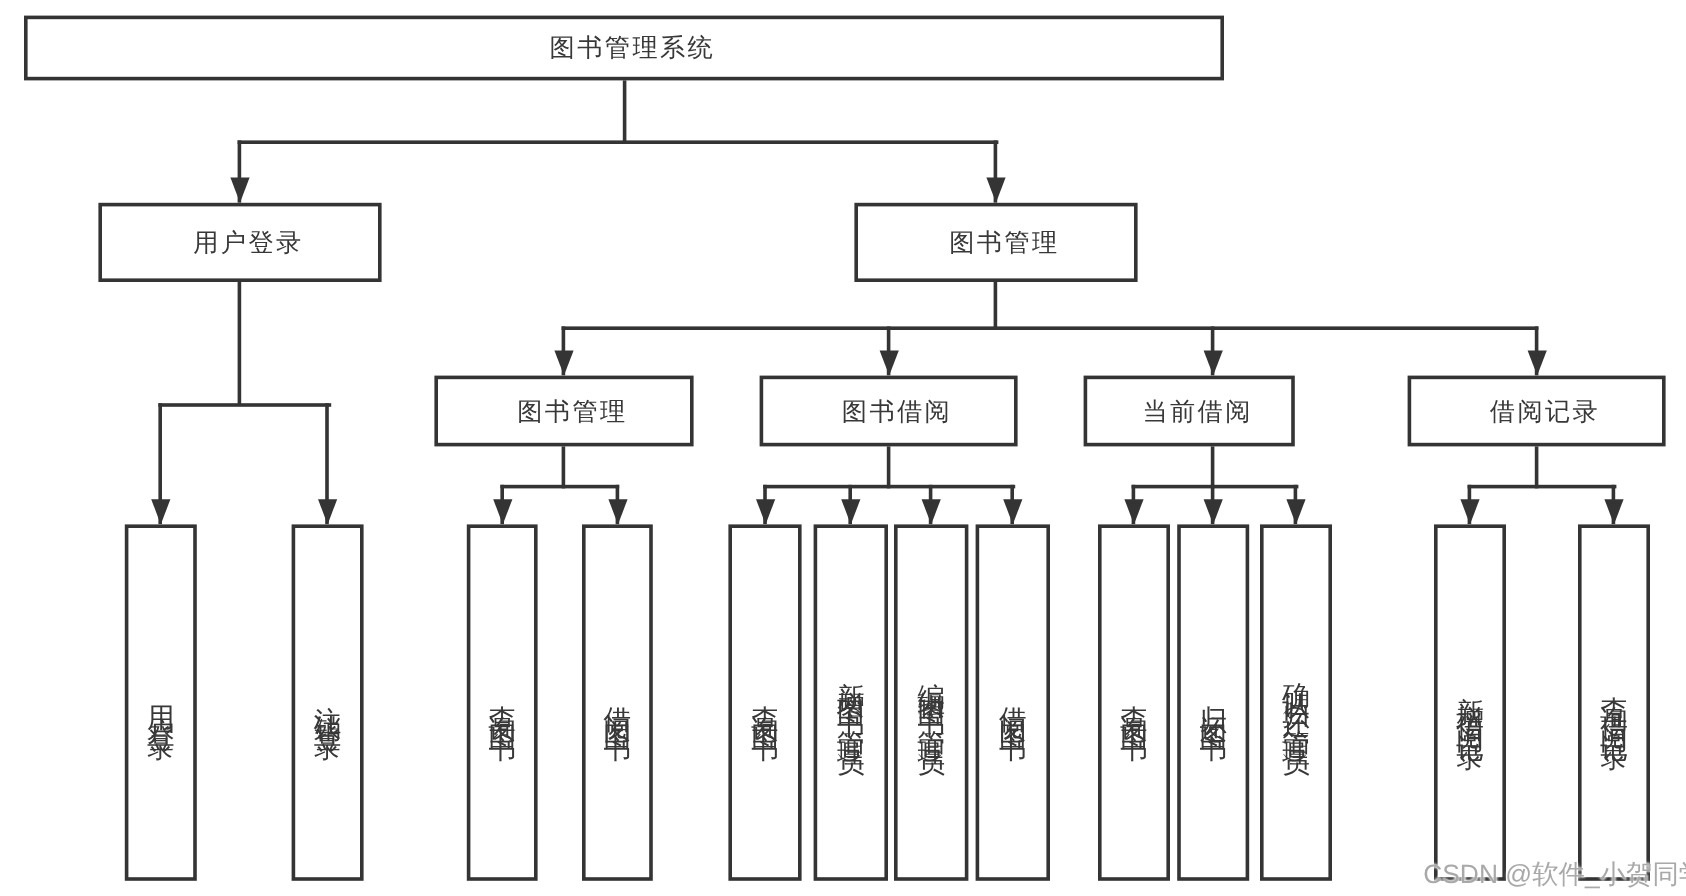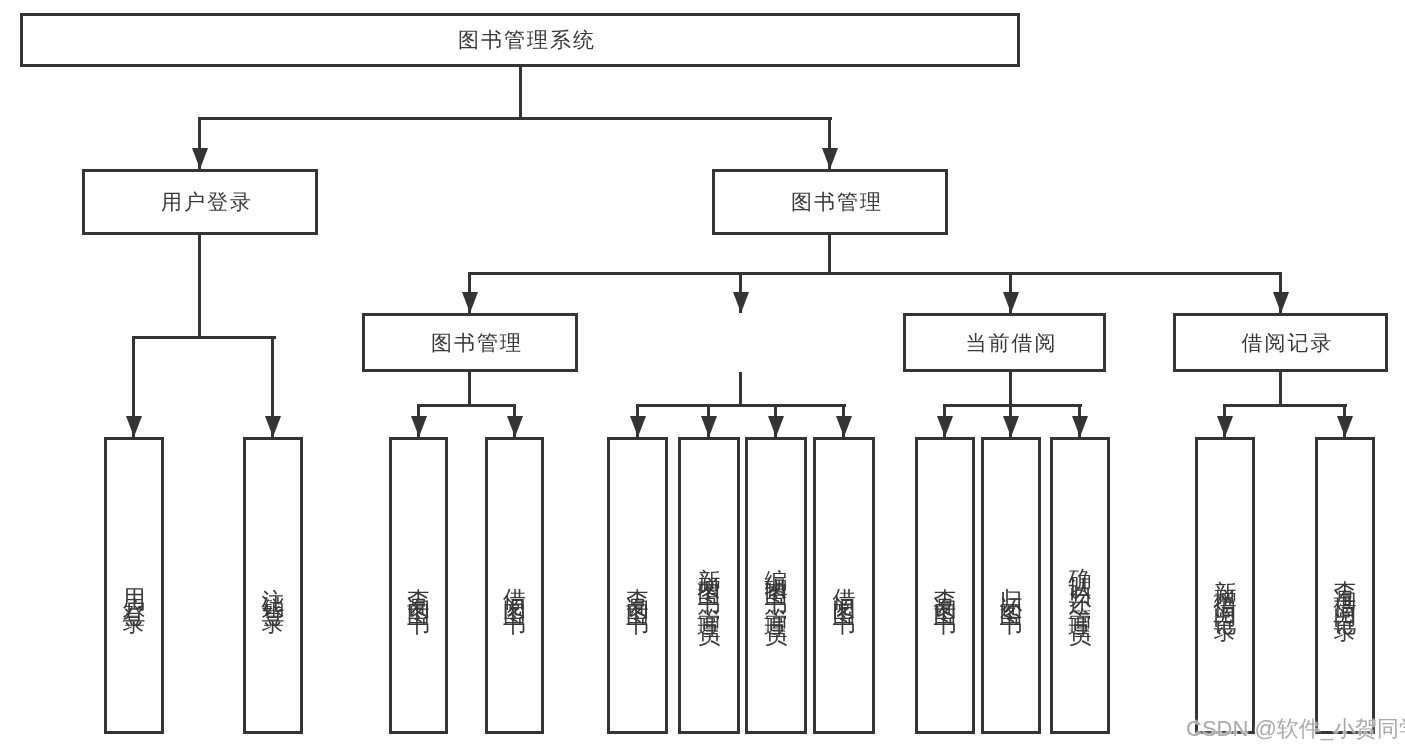--- a/index.html
+++ b/index.html
@@ -102,21 +102,22 @@
   <div class="vline" style="left:468px; top:272px; height:41px;"></div>
   <div class="arrow" style="left:462px; top:292px;"></div>
   <div class="vline" style="left:739px; top:272px; height:41px;"></div>
   <div class="arrow" style="left:733px; top:292px;"></div>
   <div class="vline" style="left:1009px; top:272px; height:41px;"></div>
   <div class="arrow" style="left:1003px; top:292px;"></div>
   <div class="vline" style="left:1279px; top:272px; height:41px;"></div>
   <div class="arrow" style="left:1273px; top:292px;"></div>
 
   <div class="box hbox" style="left:362px; top:313px; width:216px; height:59px;">图书管理</div>
-  <div class="box hbox" style="left:903px; top:313px; width:203px; height:59px;">当前借阅</div>
+  <div class="box hbox" style="left:633px; top:313px; width:215px; height:59px;">图书借阅</div>
+  <div class="box hbox" style="left:903px; top:313px; width:176px; height:59px;">当前借阅</div>
   <div class="box hbox" style="left:1173px; top:313px; width:215px; height:59px;">借阅记录</div>
 
   <div class="vline" style="left:468px; top:372px; height:35px;"></div>
   <div class="hline" style="left:417px; top:404px; width:99px;"></div>
   <div class="vline" style="left:417px; top:404px; height:33px;"></div>
   <div class="arrow" style="left:411px; top:416px;"></div>
   <div class="vline" style="left:513px; top:404px; height:33px;"></div>
   <div class="arrow" style="left:507px; top:416px;"></div>
 
   <div class="vline" style="left:739px; top:372px; height:35px;"></div>

